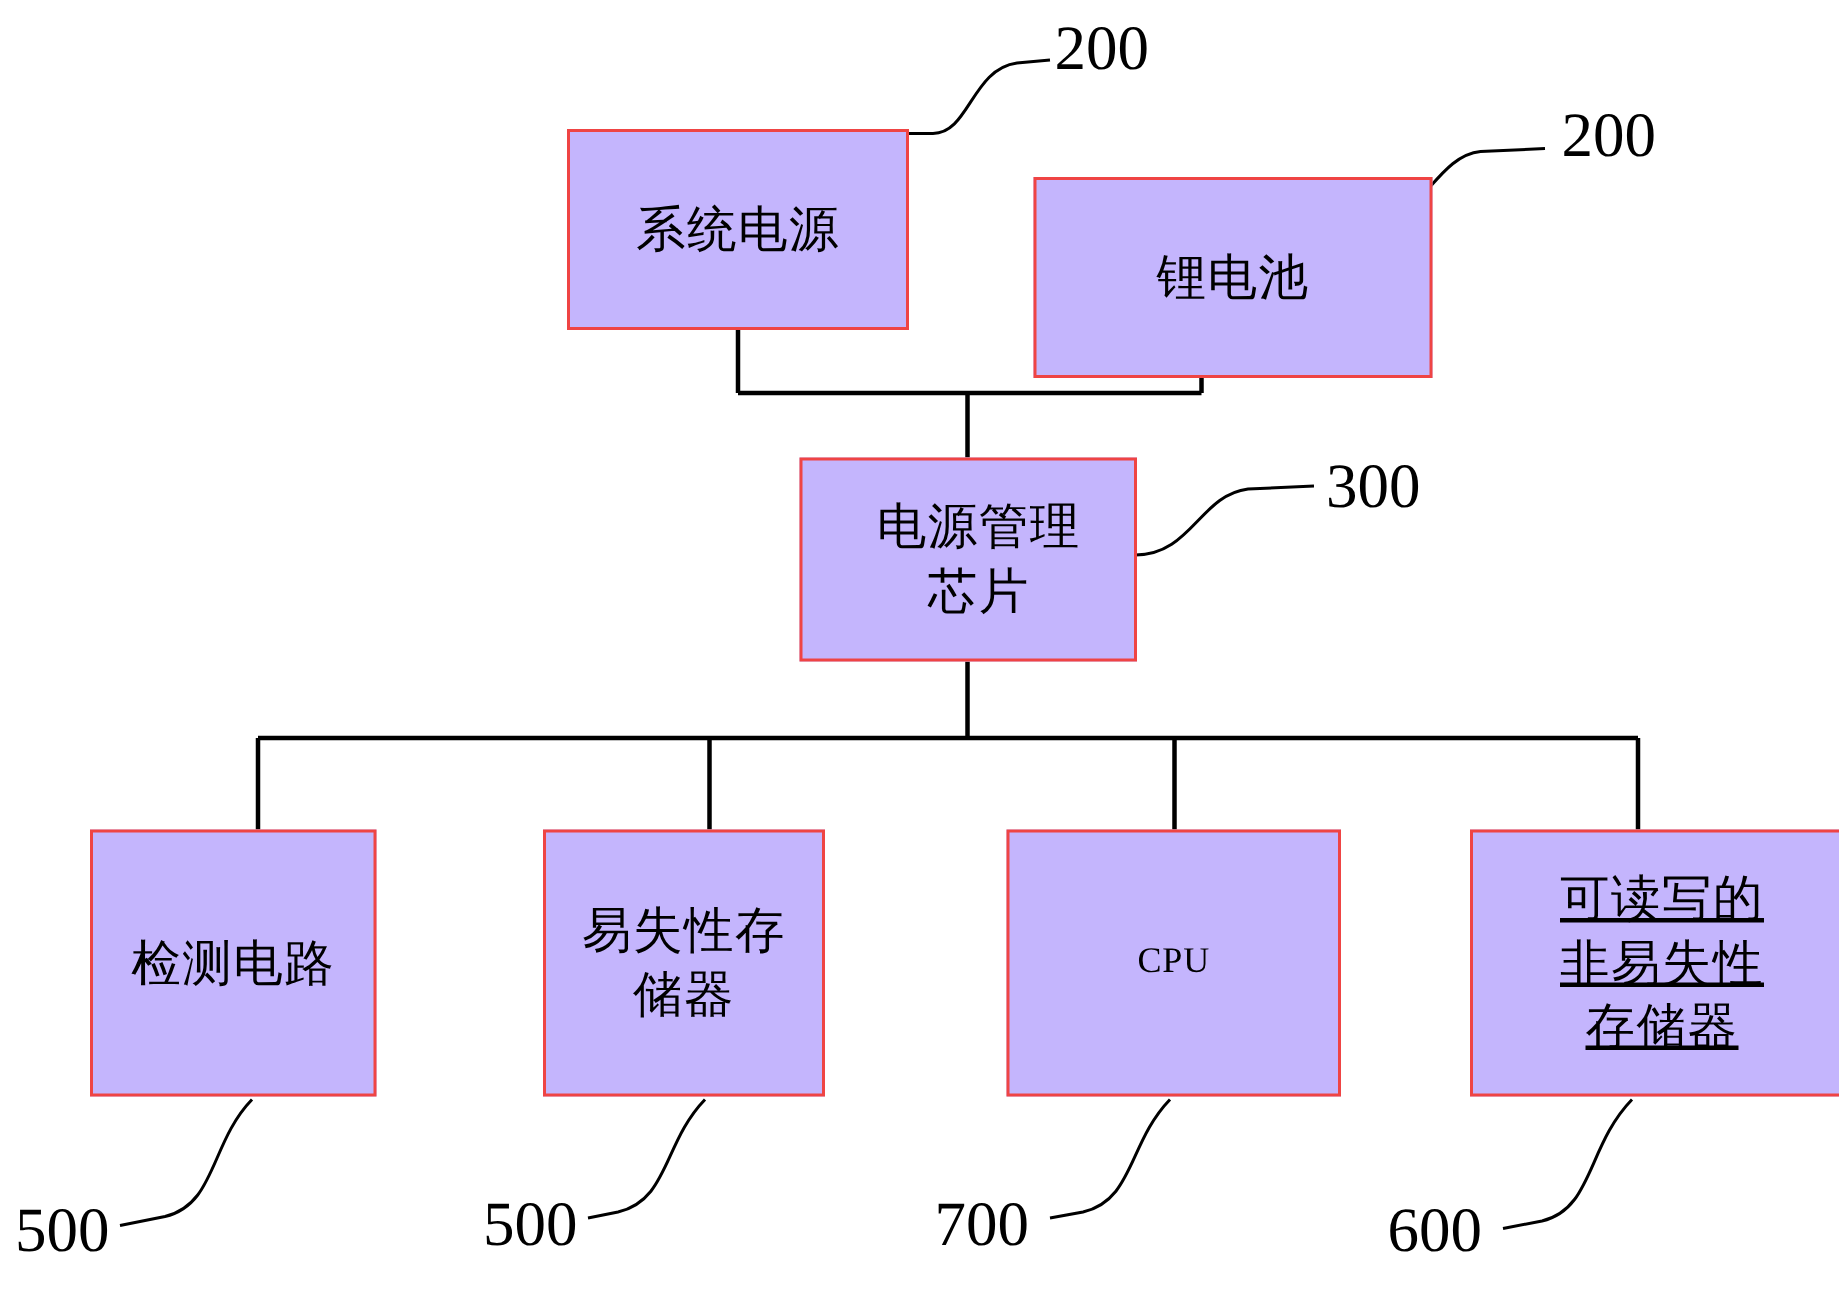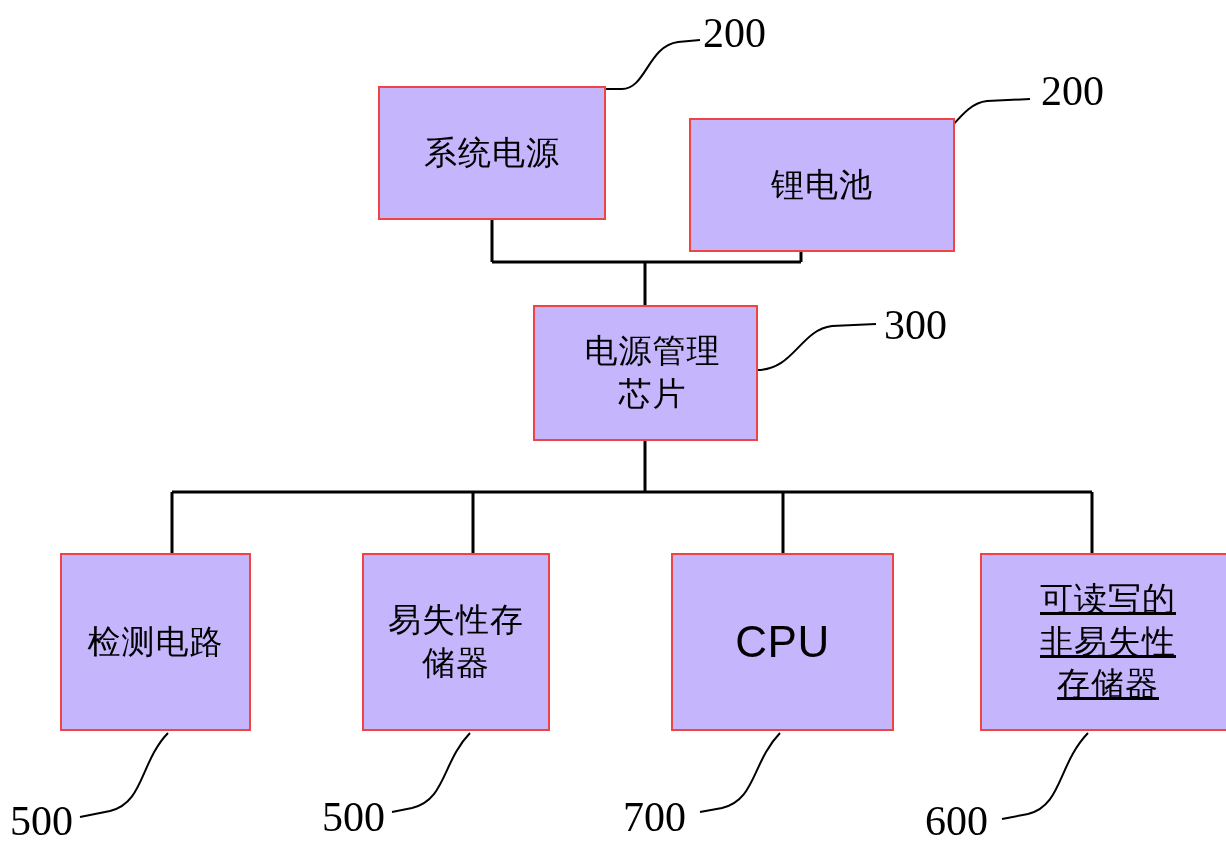--- a/index.html
+++ b/index.html
@@ -37,22 +37,22 @@
   .box-label {
     font-family: "DejaVu Sans", "Liberation Sans", sans-serif;
     font-size: 33px;
     line-height: 1.30;
     color: #000000;
     letter-spacing: 1px;
     white-space: pre-line;
     font-weight: 400;
   }
   .box-label.latin {
-    font-family: Liberation Sans, sans-serif;
-    font-size: 44px;
+    font-family: Liberation Serif, serif;
+    font-size: 24px;
     letter-spacing: 0.5px;
   }
   .ref-num {
     position: absolute;
     font-family: "Liberation Serif", "DejaVu Serif", serif;
     font-size: 42px;
     color: #000000;
     line-height: 1;
     white-space: nowrap;
   }

